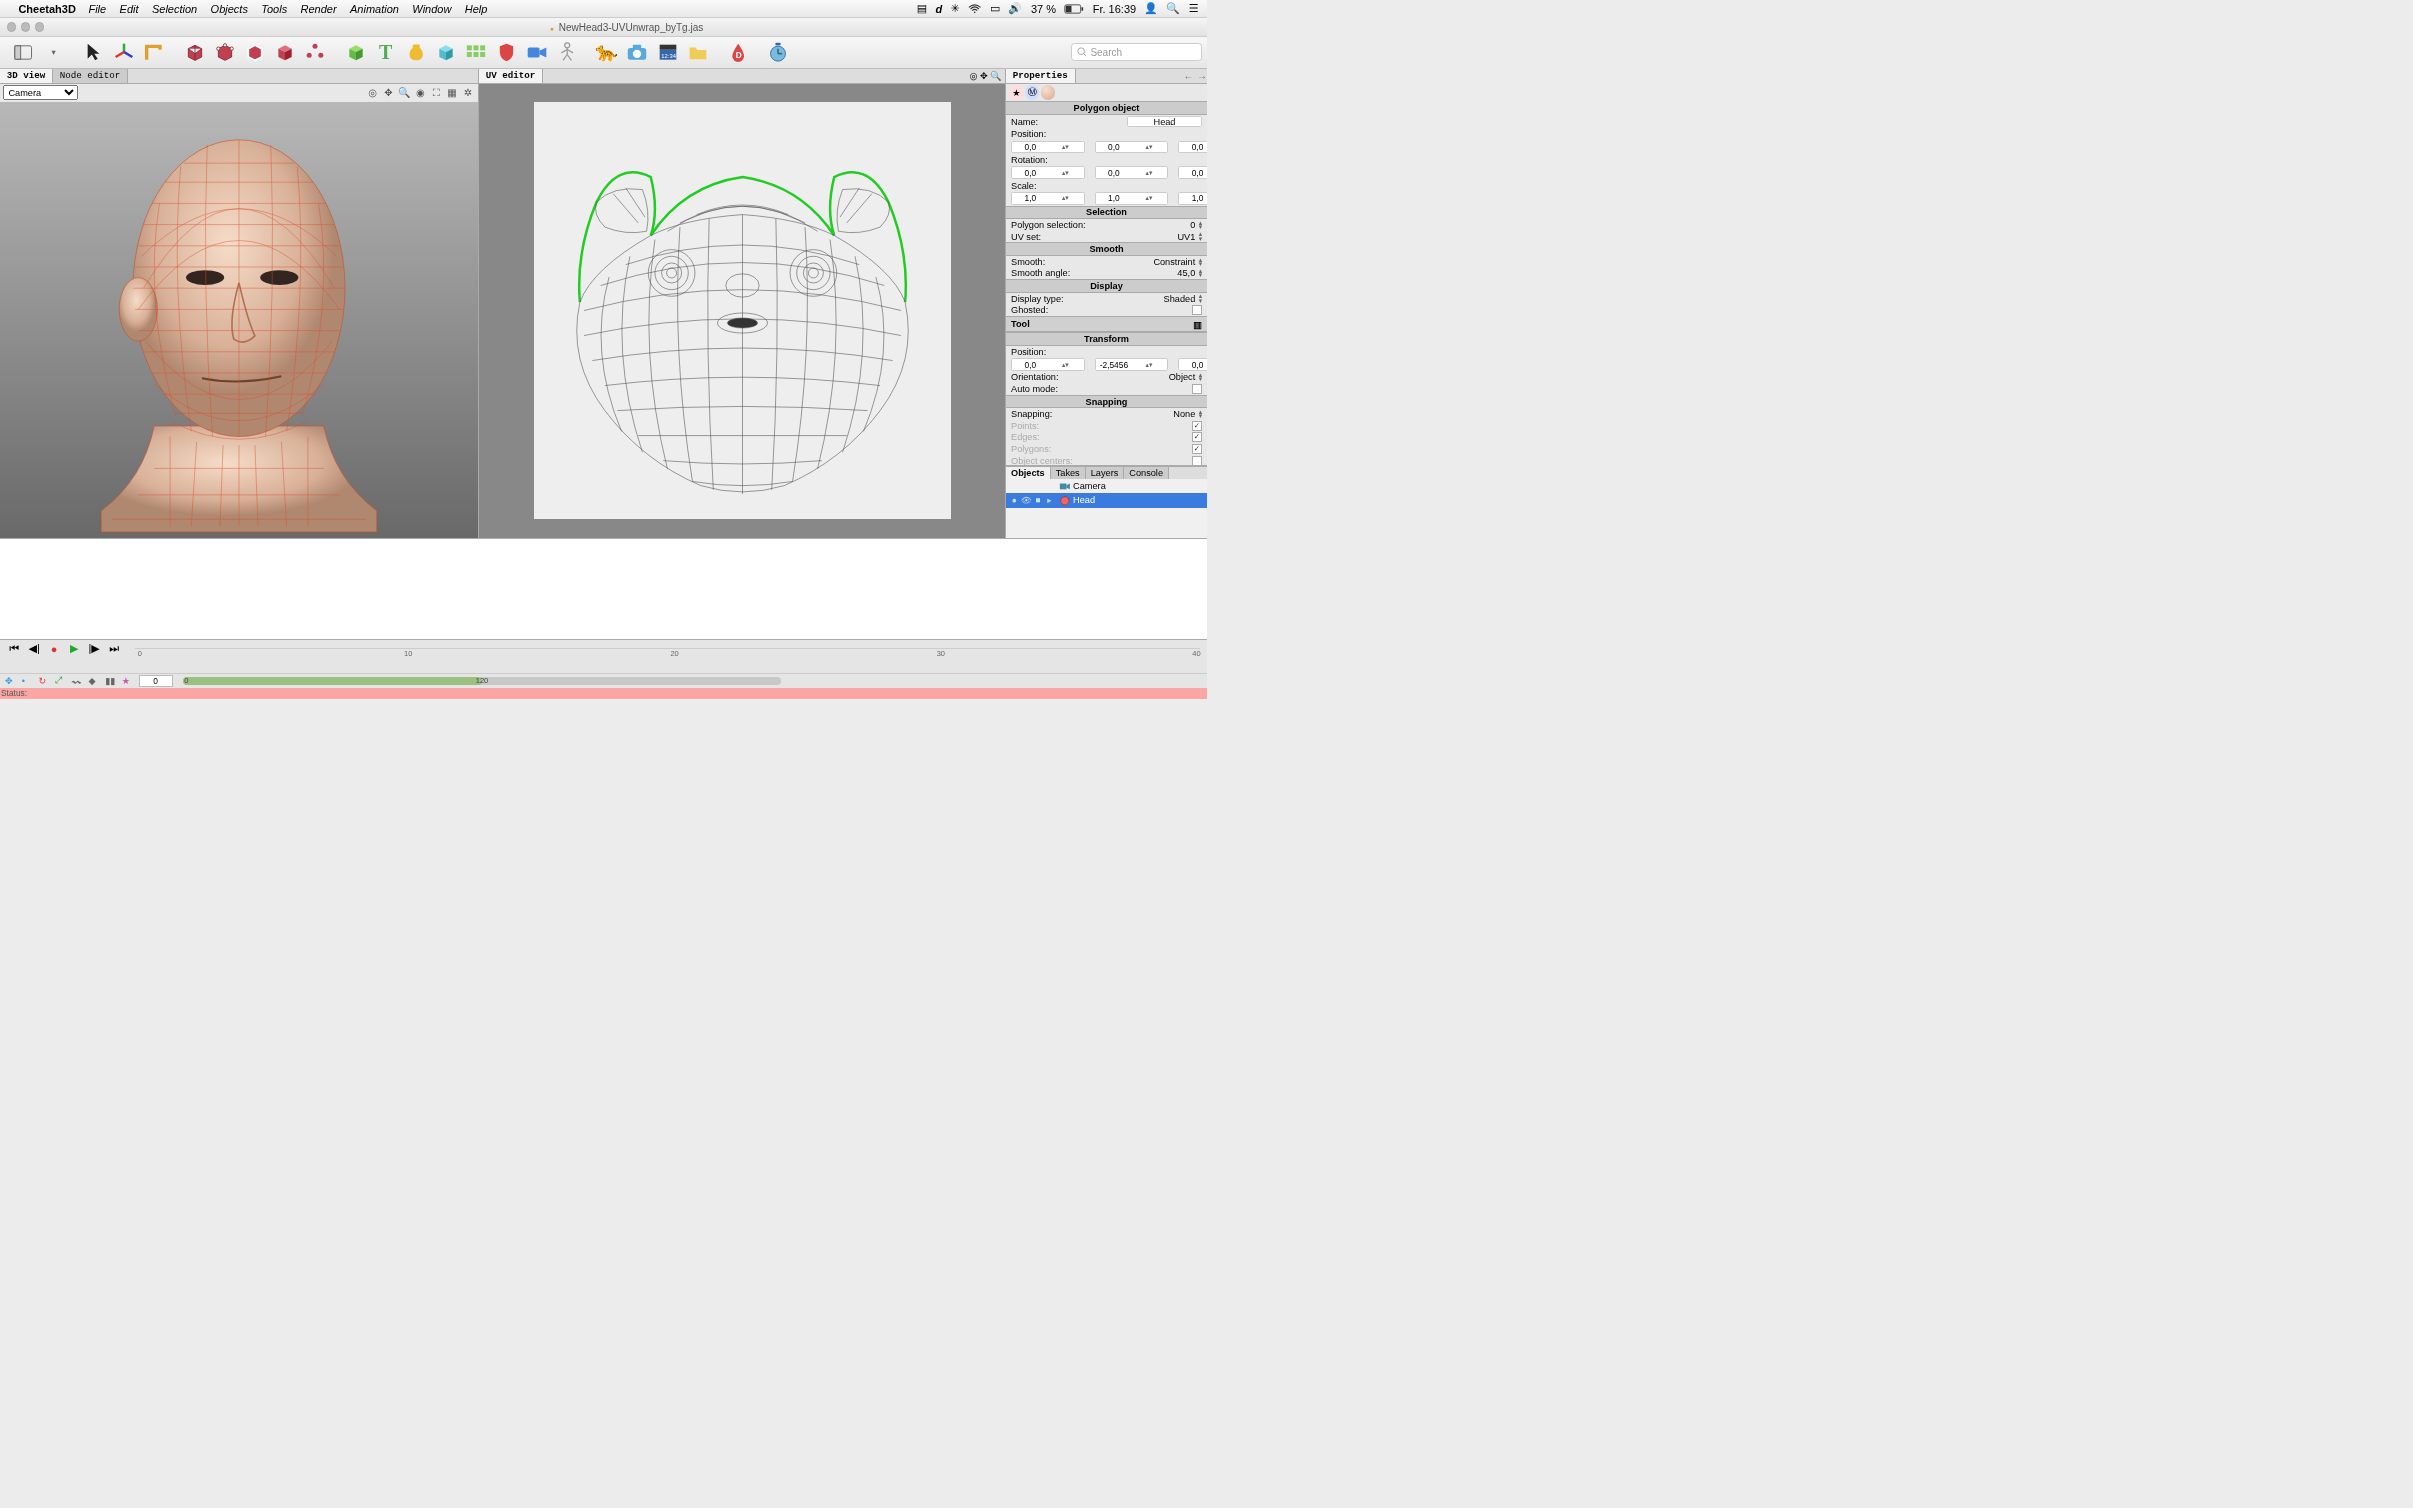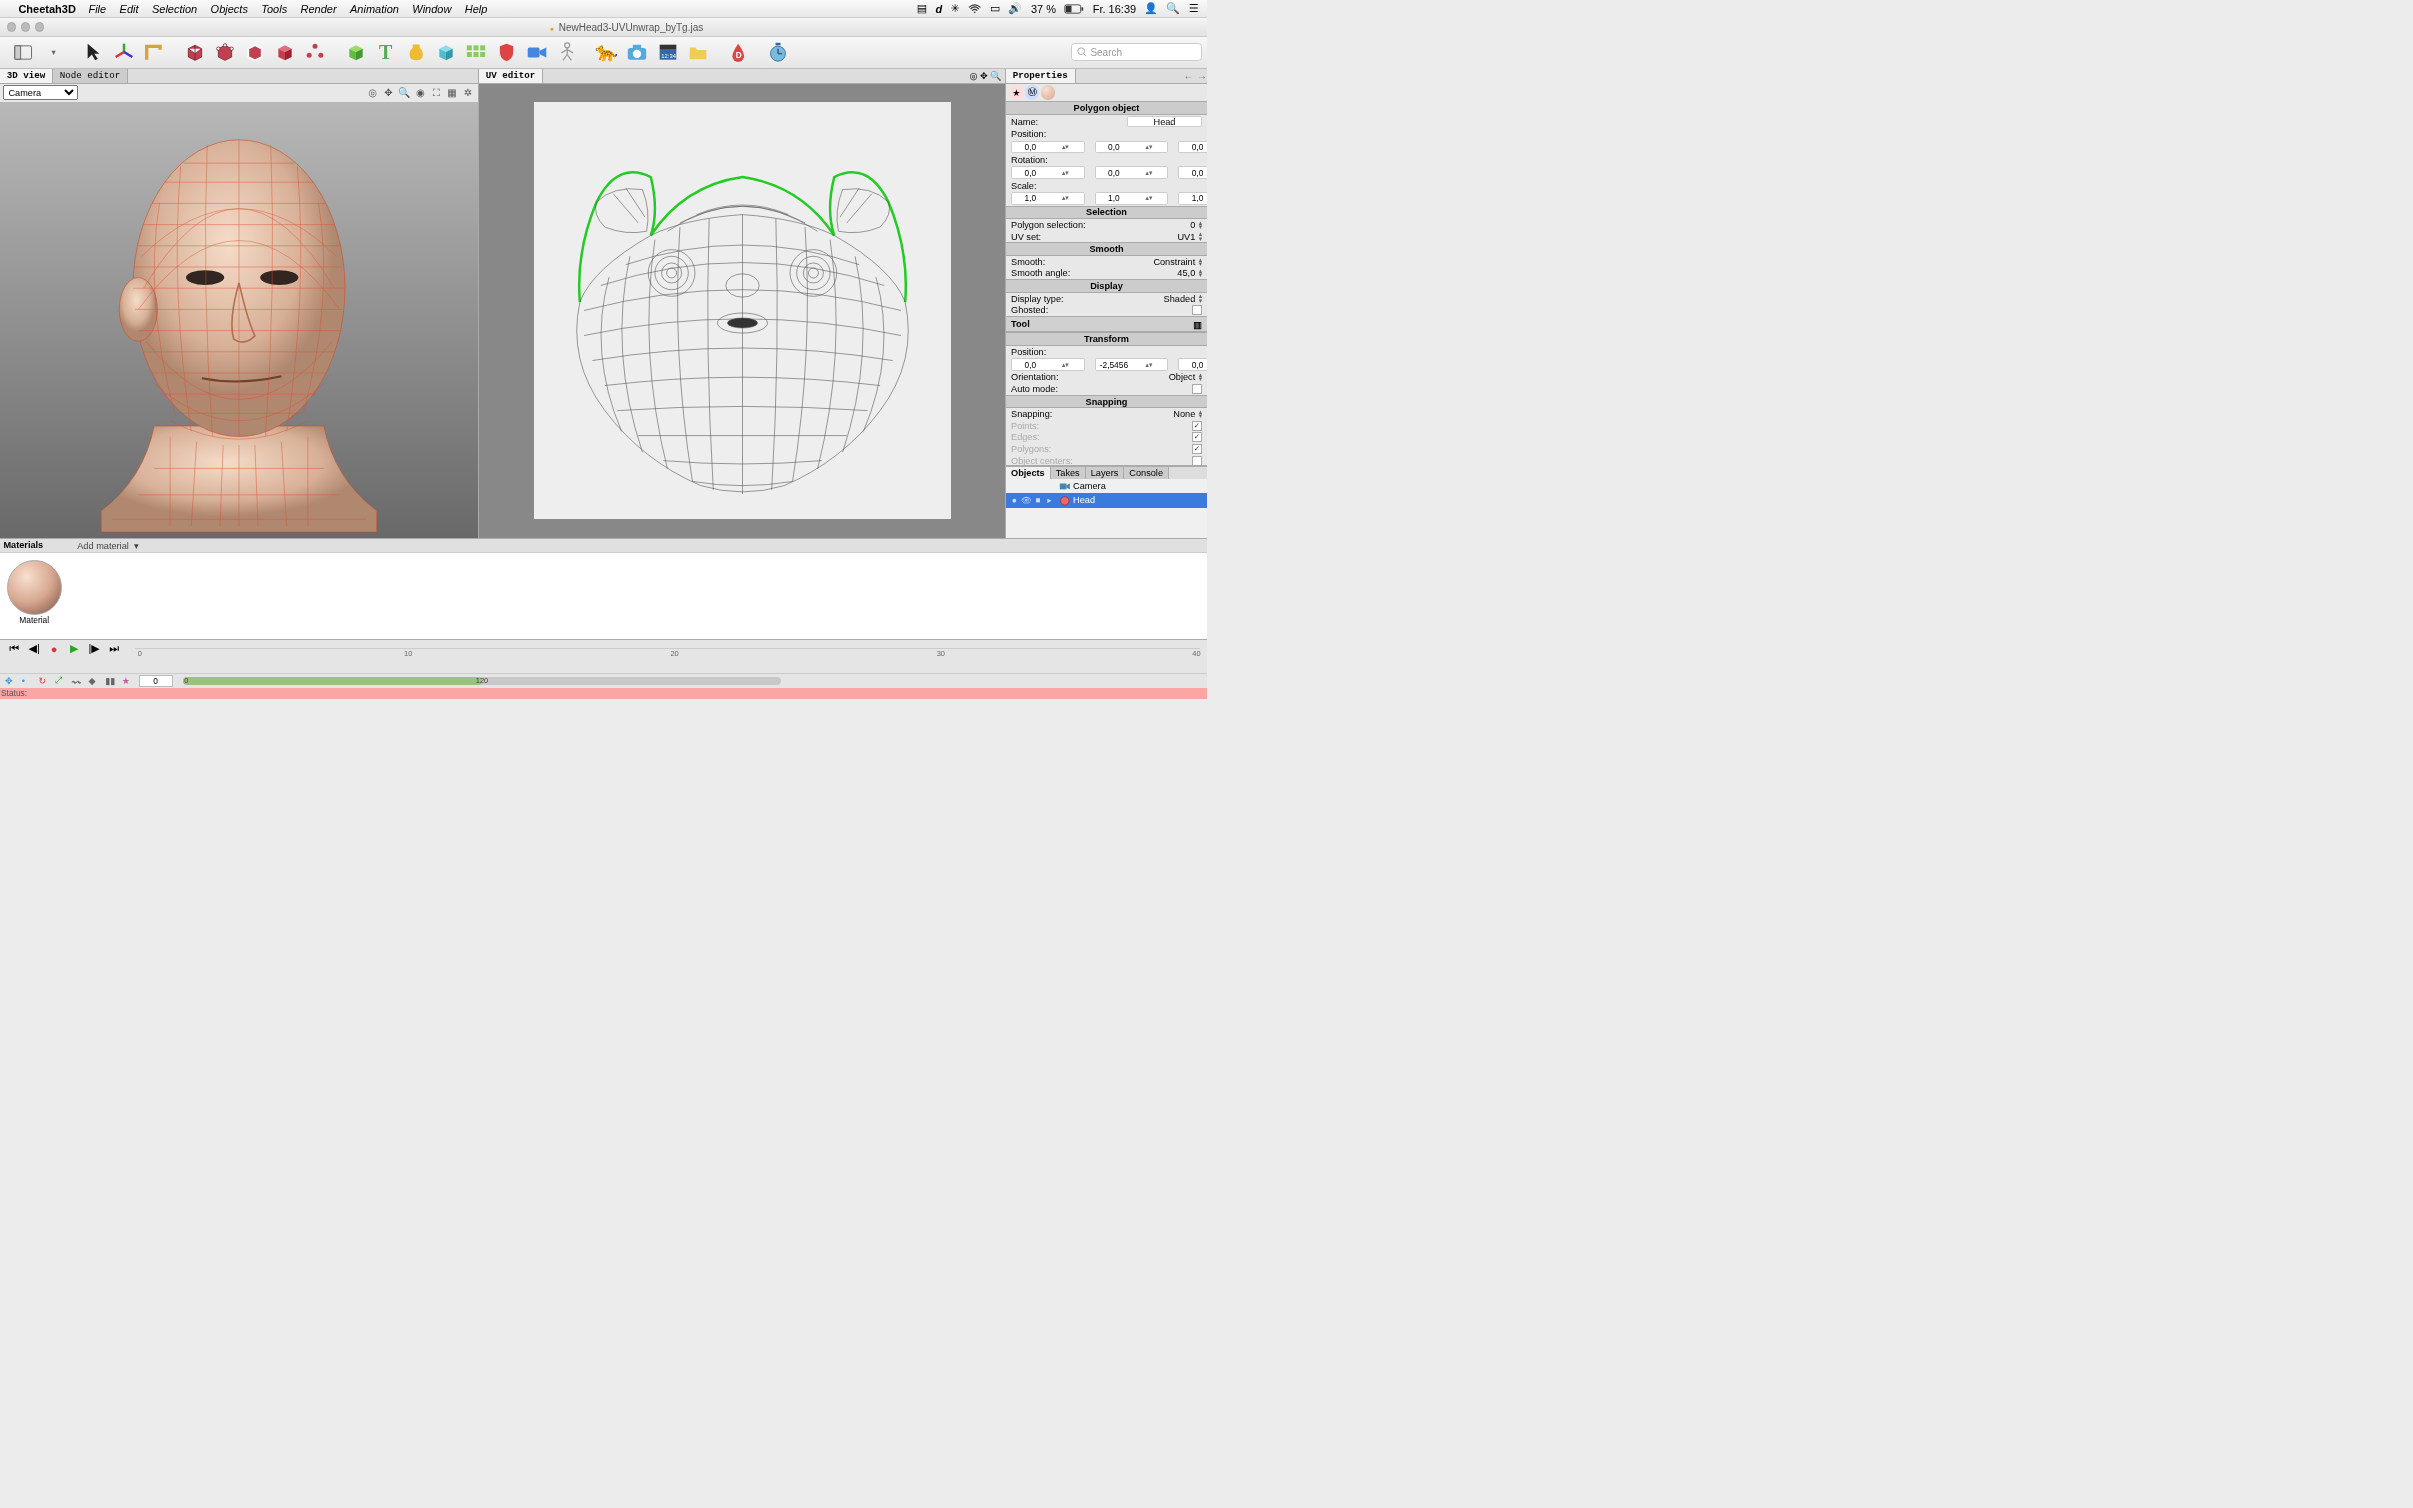--- a/index.html
+++ b/index.html
@@ -708,30 +708,20 @@
               </svg>
             </span>
           <span>Head</span>
         </div>
       </div>
     </div>
   </div>
 </div>
 
 <div class="materials">
-  <div class="materials-header">
-    <span style="font-weight:600">Materials</span>
-    <span class="addmat"><span>Add material</span> &nbsp;▾</span>
-  </div>
-  <div class="materials-body">
-    <div class="mat-item">
-      <div class="mat-sphere"></div>
-      <span>Material</span>
-    </div>
-  </div>
 </div>
 
 <div class="timeline">
   <div class="timeline-controls">
     <span class="btn">⏮</span>
     <span class="btn">◀|</span>
     <span class="btn" style="color:#d33">●</span>
     <span class="btn" style="color:#2a2">▶</span>
     <span class="btn">|▶</span>
     <span class="btn">⏭</span>

